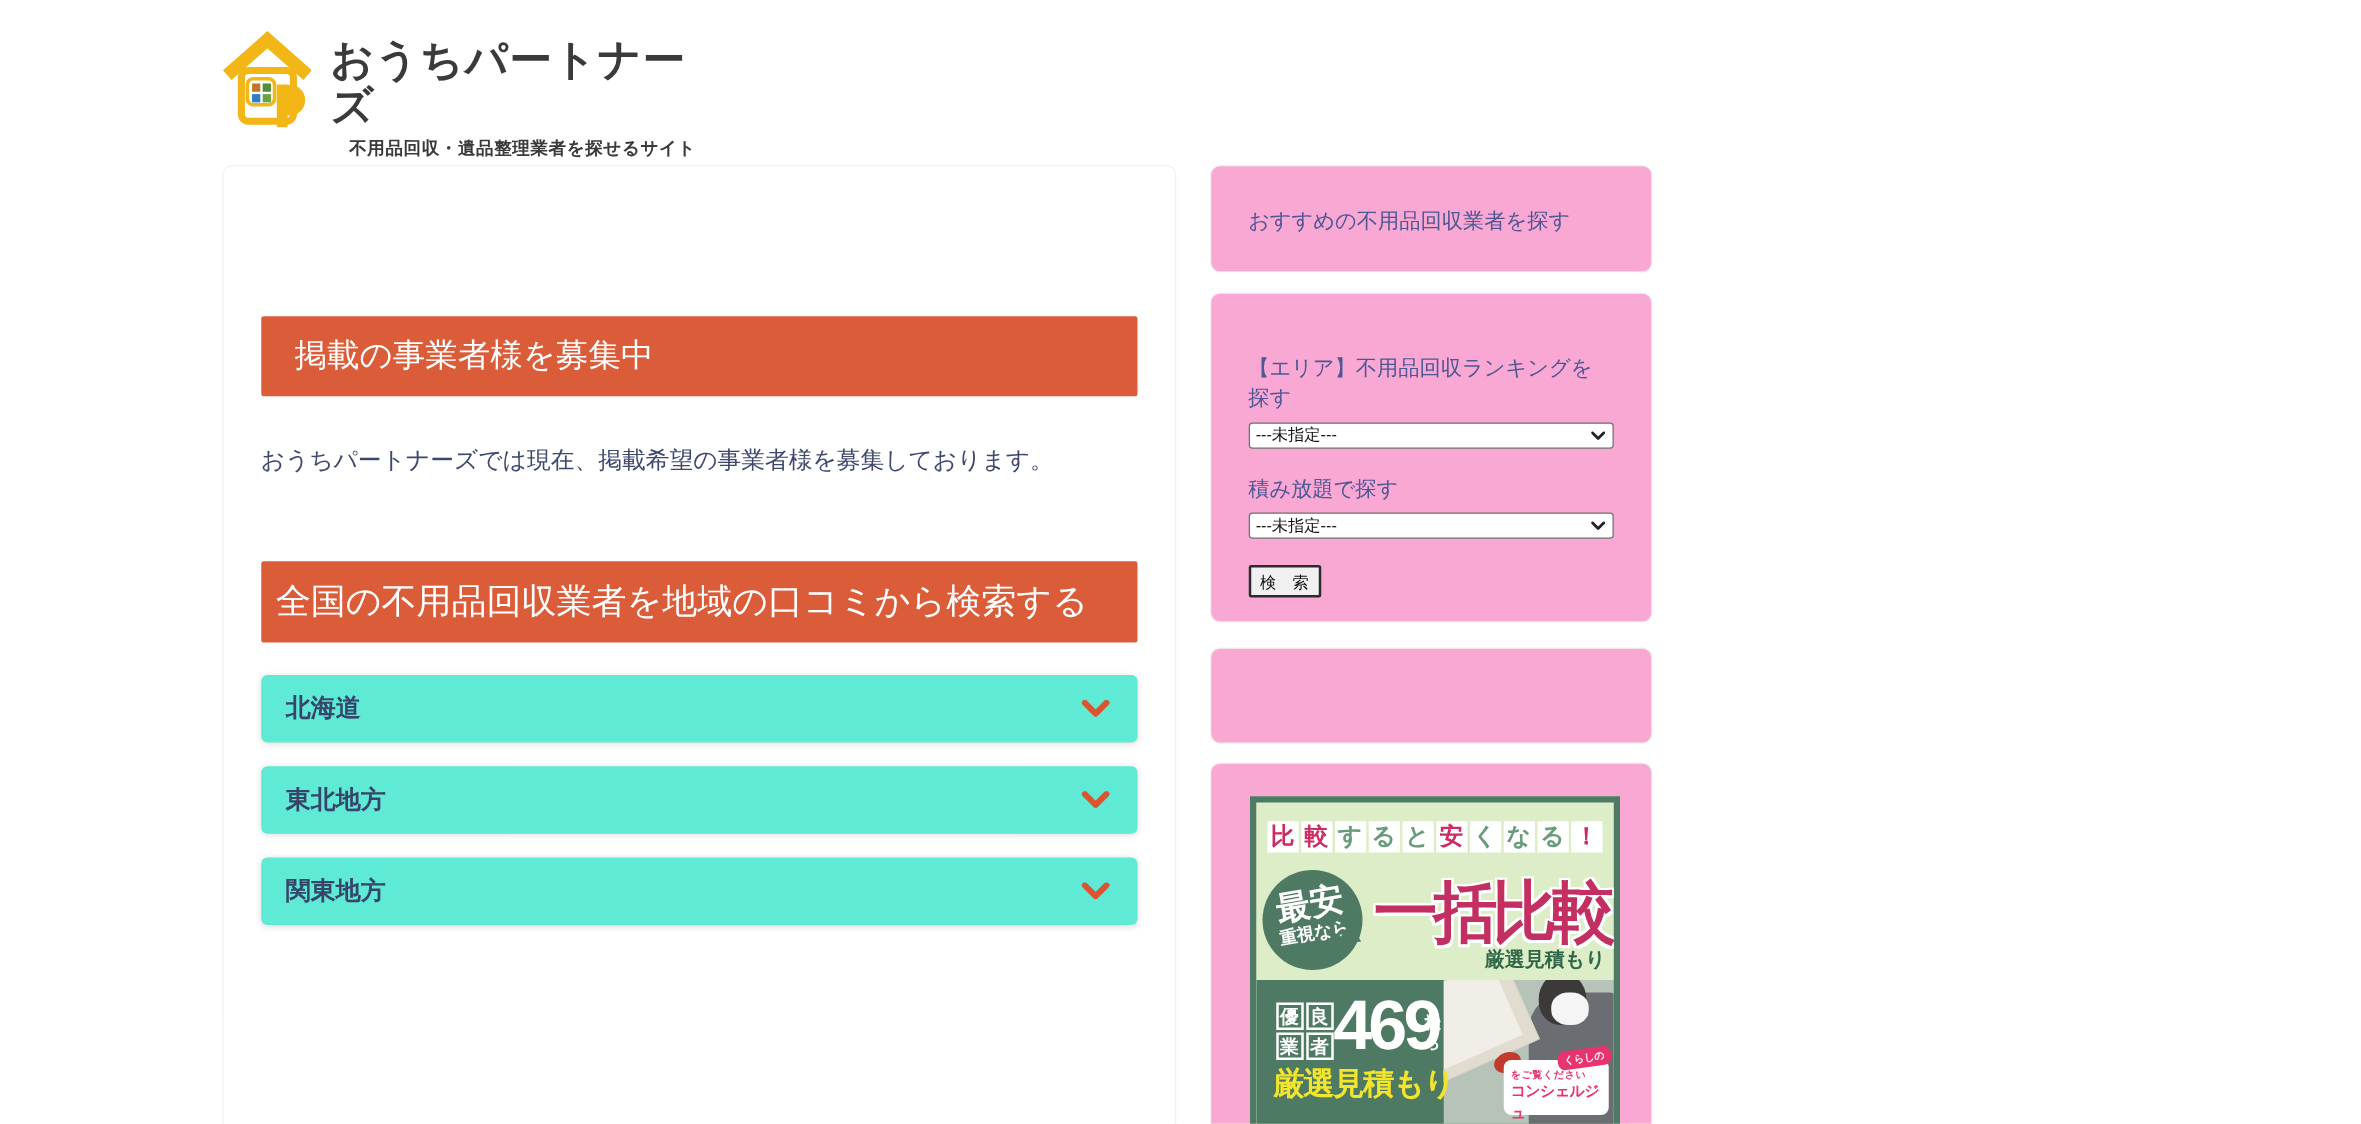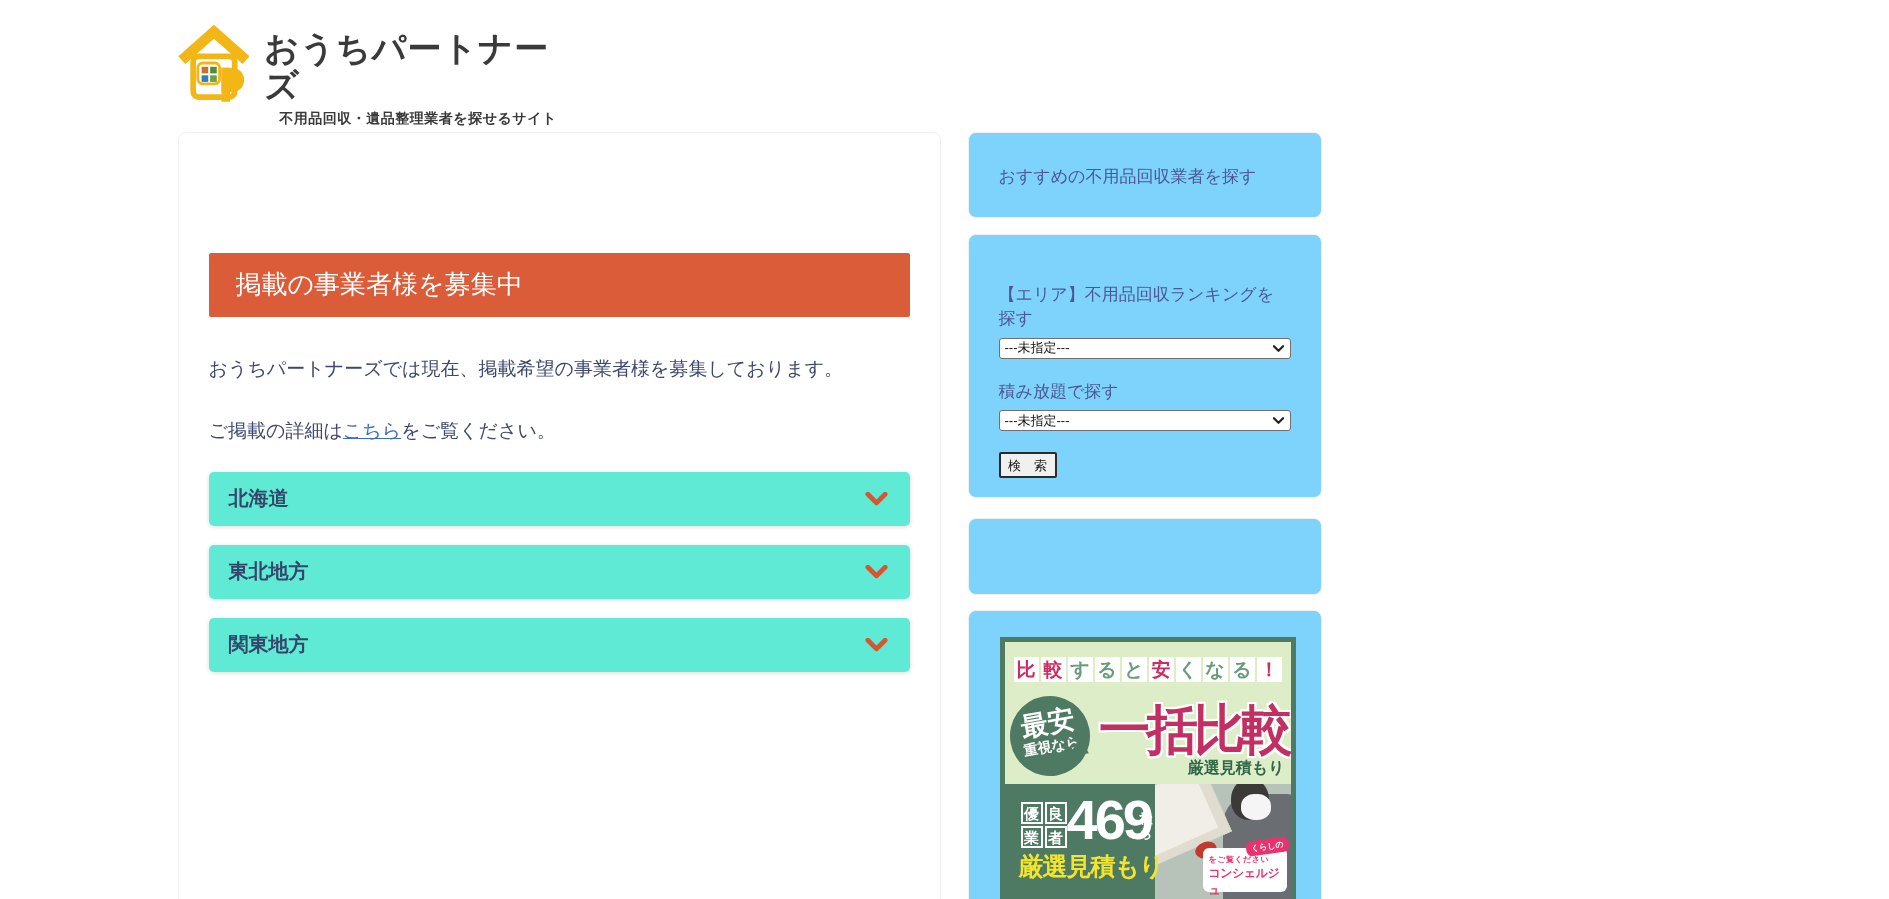--- a/index.html
+++ b/index.html
@@ -29,21 +29,21 @@
   .p2 { margin-top:34px; }
   .inline-link { color:#3a6bc9; text-decoration:underline; cursor:pointer; }
 
   .region-list { margin-top:26px; }
   .region-row { height:54px; background:#5eead4; border-radius:5px;
     box-shadow:0 1px 5px rgba(0,0,0,0.14); display:flex; align-items:center;
     justify-content:space-between; padding:0 22px 0 20px; margin-bottom:19px; cursor:pointer; }
   .region-label { font-size:20px; font-weight:700; color:#36466b; }
 
   
-  .side-box { background:#7dd3fc; border:1px solid #f0f0f0; border-radius:8px; }
+  .side-box { background:#f9a8d4; border:1px solid #f0f0f0; border-radius:8px; }
   .box-recommend { height:86px; padding:32px 30px; }
   .side-link { font-size:17px; color:#4c5794; cursor:pointer; line-height:1.4; display:inline-block; }
   .box-search { height:264px; padding:48px 30px 0 30px; margin-top:16px; }
   .select-control { position:relative; width:292px; height:21px; border:1px solid #6f6f6f;
     border-radius:3px; background:#fff; margin-top:7px; display:flex; align-items:center;
     padding:0 20px 0 5px; cursor:pointer; }
   .select-value { font-size:13px; color:#111; }
   .select-chev { position:absolute; right:6px; top:6px; }
   .lbl-truck { margin-top:21px; }
   .search-btn { margin-top:21px; width:58px; height:26px; background:#f0f0f0;
@@ -121,22 +121,22 @@
         <div class="site-tagline">不用品回収・遺品整理業者を探せるサイト</div>
       </div>
     </div>
   </div>
 
   <div class="content">
 
     <div class="main-card">
       <h2 class="orange-heading h-recruit">掲載の事業者様を募集中</h2>
       <p class="para p1">おうちパートナーズでは現在、掲載希望の事業者様を募集しております。</p>
-      <p class="para p2"><span>ご掲載の詳細は</span><a class="inline-link">こちら</a><span>をご覧ください。</span></p>
-
+
+      <h2 class="orange-heading h-region">全国の不用品回収業者を地域の口コミから検索する</h2>
 
       <div class="region-list">
         <div class="region-row">
           <span class="region-label">北海道</span>
           <svg width="23" height="14" viewBox="0 0 24 14">
               <polyline points="3,2 12,11 21,2" fill="none" stroke="#d9542f" stroke-width="5" stroke-linecap="round" stroke-linejoin="round"></polyline>
             </svg>
         </div>
         <div class="region-row">
           <span class="region-label">東北地方</span>

